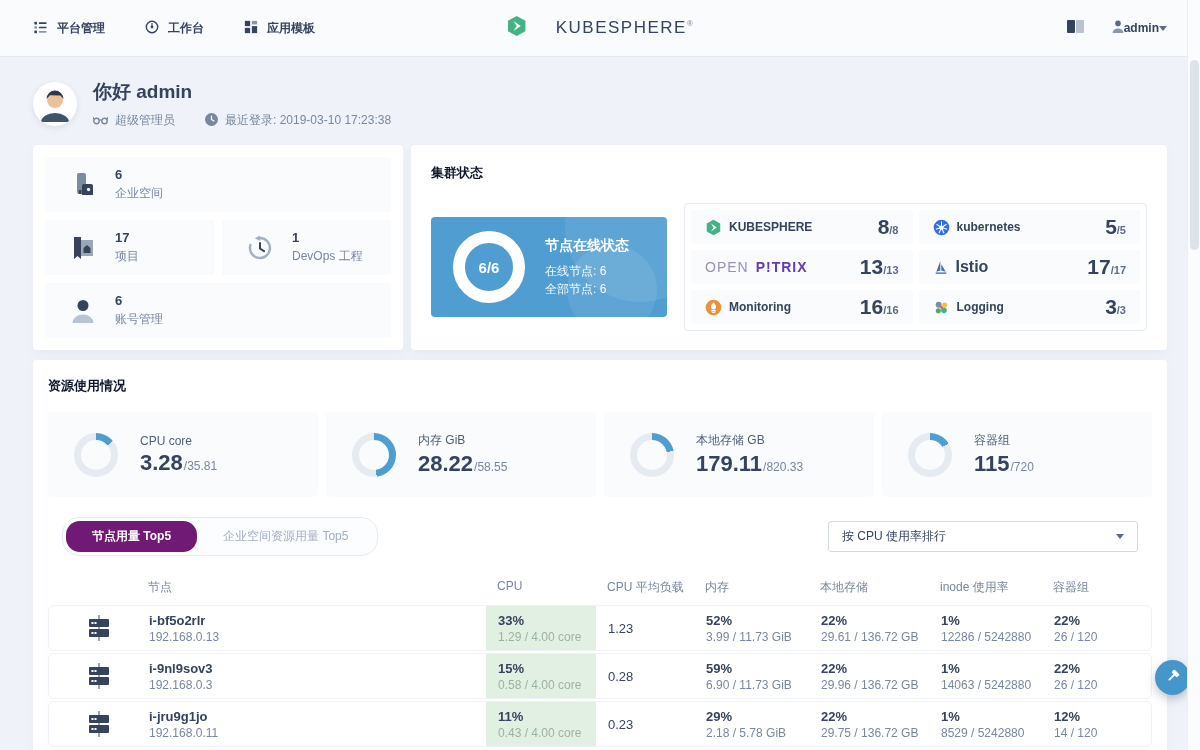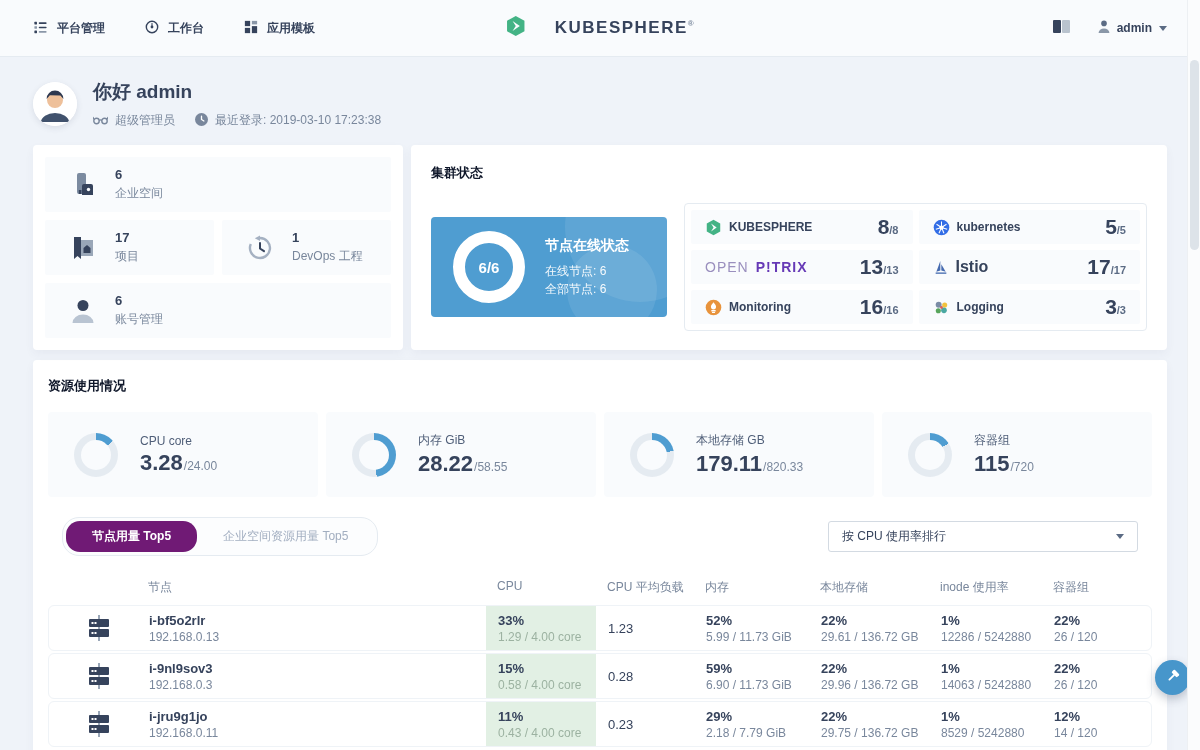--- a/index.html
+++ b/index.html
@@ -12,30 +12,30 @@
     overflow: hidden;
   }
   
   .header {
     height: 57px; background: #f9fbfd; border-bottom: 1px solid #e5ebf1;
     display: flex; align-items: center; padding: 0 33px; position: relative;
   }
   .nav { display: flex; gap: 40px; }
   .nav-item { display: flex; align-items: center; gap: 9px; font-size: 12px; font-weight: 700; cursor: pointer; }
   .logo { position: absolute; left: 50%; transform: translateX(-50%); display: flex; align-items: center; gap: 8px; cursor: pointer; }
-  .logo-text { font-size: 17px; font-weight: 700; letter-spacing: 1.5px; color: #36435c; margin-left: 20px; }
+  .logo-text { font-size: 17px; font-weight: 400; letter-spacing: 1.5px; color: #36435c; margin-left: 20px; }
   .logo-reg { font-size: 8px; vertical-align: super; color: #79879c; }
   .header-right { margin-left: auto; display: flex; align-items: center; gap: 28px; }
-  .user-chip { display: flex; align-items: center; gap: 7px; font-size: 12px; font-weight: 600; cursor: pointer; }
+  .user-chip { display: flex; align-items: center; font-size: 12px; font-weight: 600; cursor: pointer; }
   .caret { width: 0; height: 0; border-left: 4px solid transparent; border-right: 4px solid transparent; border-top: 5px solid #5b6b84; }
   
   .greeting { display: flex; align-items: center; gap: 16px; margin: 22px 33px 16px; }
   .avatar { width: 44px; height: 44px; border-radius: 50%; background: #fff; box-shadow: 0 2px 6px rgba(54,67,92,.12); overflow: hidden; flex: none; }
   .greet-title { font-size: 19px; font-weight: 700; color: #36435c; }
-  .greet-meta { display: flex; gap: 20px; margin-top: 7px; font-size: 12px; color: #79879c; }
+  .greet-meta { display: flex; gap: 30px; margin-top: 7px; font-size: 12px; color: #79879c; }
   .greet-meta span.m-item { display: flex; align-items: center; gap: 7px; }
   
   .cards-row { display: flex; gap: 8px; margin: 0 33px; height: 205px; }
   .card { background: #fff; border-radius: 4px; box-shadow: 0 4px 10px rgba(54,67,92,.05); }
   .stats-card { width: 370px; padding: 12px; flex: none; }
   .stat-grid { display: flex; flex-wrap: wrap; gap: 8px; }
   .stat-box { background: #f9fbfd; border-radius: 2px; height: 55px; display: flex; align-items: center; padding: 0 24px; flex: 1 1 100%; cursor: pointer; }
   .stat-box.half { flex: 1 1 calc(50% - 4px); }
   .stat-ico { width: 28px; height: 26px; flex: none; }
   .stat-txt { margin-left: 18px; }
@@ -385,21 +385,21 @@
 <div class="card resource-card">
   <div class="card-title">资源使用情况</div>
 
   <div class="gauges">
     <div class="gauge">
       <div class="donut" style="background: conic-gradient(rgb(79, 157, 209) 14%, rgb(229, 235, 241) 0deg);"></div>
       <div class="gauge-info">
         <div class="gauge-label">CPU core</div>
         <div class="gauge-value">
             <span class="gauge-used">3.28</span>
-            <span class="gauge-total">/24.00</span>
+            <span class="gauge-total">/35.81</span>
           </div>
       </div>
     </div>
     <div class="gauge">
       <div class="donut" style="background: conic-gradient(rgb(79, 157, 209) 48%, rgb(229, 235, 241) 0deg);"></div>
       <div class="gauge-info">
         <div class="gauge-label">内存 GiB</div>
         <div class="gauge-value">
             <span class="gauge-used">28.22</span>
             <span class="gauge-total">/58.55</span>
@@ -468,21 +468,21 @@
     </div>
     <div class="cell cell-cpu">
       <span class="pct">33%</span>
       <span class="detail">1.29 / 4.00 core</span>
     </div>
     <div class="cell cell-load">
         <span>1.23</span>
       </div>
     <div class="cell">
       <span class="pct">52%</span>
-      <span class="detail">5.99 / 11.73 GiB</span>
+      <span class="detail">3.99 / 11.73 GiB</span>
     </div>
     <div class="cell">
       <span class="pct">22%</span>
       <span class="detail">29.61 / 136.72 GB</span>
     </div>
     <div class="cell">
       <span class="pct">1%</span>
       <span class="detail">12286 / 5242880</span>
     </div>
     <div class="cell">
@@ -550,21 +550,21 @@
     </div>
     <div class="cell cell-cpu">
       <span class="pct">11%</span>
       <span class="detail">0.43 / 4.00 core</span>
     </div>
     <div class="cell cell-load">
         <span>0.23</span>
       </div>
     <div class="cell">
       <span class="pct">29%</span>
-      <span class="detail">2.18 / 7.79 GiB</span>
+      <span class="detail">2.18 / 5.78 GiB</span>
     </div>
     <div class="cell">
       <span class="pct">22%</span>
       <span class="detail">29.75 / 136.72 GB</span>
     </div>
     <div class="cell">
       <span class="pct">1%</span>
       <span class="detail">8529 / 5242880</span>
     </div>
     <div class="cell">

